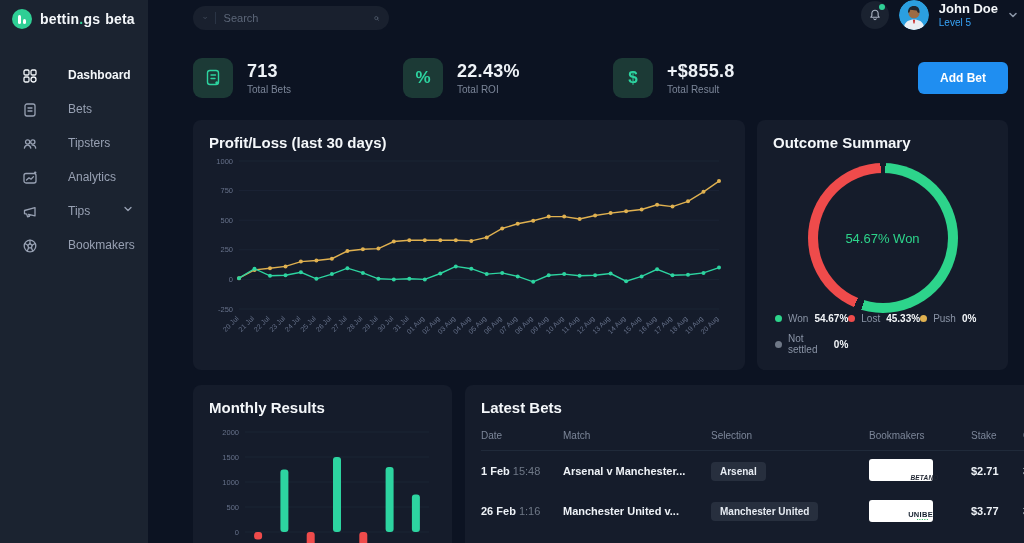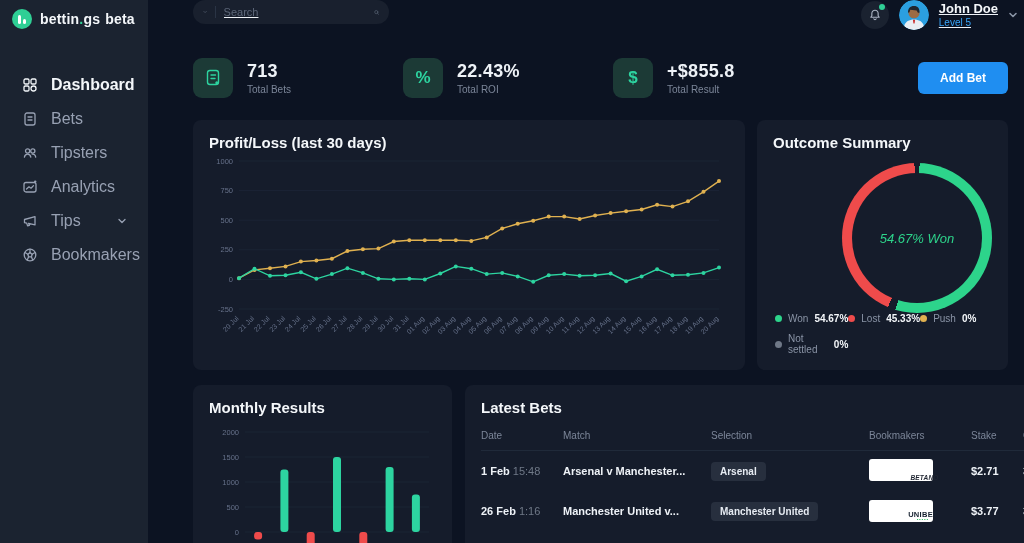--- a/index.html
+++ b/index.html
@@ -14,30 +14,30 @@
   .logo-row { display:flex; align-items:center; gap:8px; padding:9px 12px; }
   .logo-circle { width:20px; height:20px; border-radius:50%; background:#2fcf95;
                  display:flex; align-items:flex-end; justify-content:center; gap:2px;
                  padding-bottom:5px; }
   .logo-circle i { display:block; width:3px; background:#fff; border-radius:2px; }
   .logo-circle i.b1 { height:9px; } .logo-circle i.b2 { height:5px; }
   .logo-text { font-size:14px; font-weight:bold; color:#f4f7fa; letter-spacing:.2px; }
   .logo-text .dot { color:#2fcf95; }
   .logo-text .beta { margin-left:5px; }
   .nav { margin-top:30px; }
-  .nav-item { display:flex; align-items:center; gap:13px; height:34px;
-              padding:0 18px 0 22px; color:#98a1b3; font-size:16px; cursor:pointer; }
+  .nav-item { display:flex; align-items:flex-start; gap:30px; height:34px;
+              padding:0 18px 0 22px; color:#98a1b3; font-size:12px; cursor:pointer; }
   .nav-item.active { color:#f4f7fa; font-weight:bold; }
   .nav-item svg { width:16px; height:16px; stroke:currentColor; fill:none;
                   stroke-width:1.3; stroke-linecap:round; stroke-linejoin:round; flex:0 0 16px; }
   .nav-item .chev { margin-left:auto; width:10px; height:10px; }
 
   
   .topbar { position:absolute; left:148px; top:0; width:876px; height:30px;
-            display:flex; align-items:flex-start;text-decoration:underline; }
+            display:flex; align-items:flex-end; }
   .search-pill { margin-left:45px; width:196px; height:24px; background:#19202e;
                  border-radius:12px; display:flex; align-items:center; padding:0 10px; gap:8px; }
   .search-pill svg { stroke:#5c6678; fill:none; stroke-width:1.5; stroke-linecap:round; }
   .search-pill .divider { width:1px; height:12px; background:#2a3445; }
   .search-pill input { flex:1; background:transparent; border:none; outline:none;
                        color:#cfd6e1; font-size:11px; font-family:"Liberation Sans",sans-serif; }
   .search-pill input::placeholder { color:#5c6678; }
   .top-right { margin-left:auto; display:flex; align-items:center; gap:10px; padding-right:6px; }
   .bell-btn { position:relative; width:28px; height:28px; border-radius:50%;
               background:#1a2230; display:flex; align-items:center; justify-content:center; cursor:pointer; }
@@ -74,21 +74,21 @@
   .pl-card { flex:0 0 552px; height:250px; }
   .os-card { flex:1; height:250px; display:flex; flex-direction:column; }
   .row3 { position:absolute; left:193px; top:385px; width:815px; display:flex; gap:13px; }
   .mr-card { flex:0 0 259px; height:235px; }
   .lb-card { flex:1; height:235px; }
 
   svg.chart text.tick { fill:#66718a; font-size:7px; font-family:"Liberation Sans",sans-serif; }
   svg.chart text.tickb { fill:#66718a; font-size:7.5px; font-family:"Liberation Sans",sans-serif; }
 
   
-  .donut-wrap { display:flex; justify-content:flex-end; margin-top:12px;font-style:italic; }
+  .donut-wrap { display:flex; justify-content:center; margin-top:12px; }
   .donut { position:relative; width:150px; height:150px; border-radius:50%; }
   .donut-hole { position:absolute; inset:10px; border-radius:50%; background:#151c2b;
                 display:flex; align-items:center; justify-content:center; }
   .donut-center { color:#2dd48b; font-size:13px; }
   .os-legend { margin-top:auto; display:grid; grid-template-columns:1fr 1fr 1fr;
                row-gap:9px; padding:0 2px 2px 2px; }
   .leg-item { display:flex; align-items:center; gap:6px; font-size:10px; color:#8a94a6; }
   .leg-dot { width:7px; height:7px; border-radius:50%; flex:0 0 7px; }
   .leg-val { color:#f4f7fa; font-weight:bold; }
 

